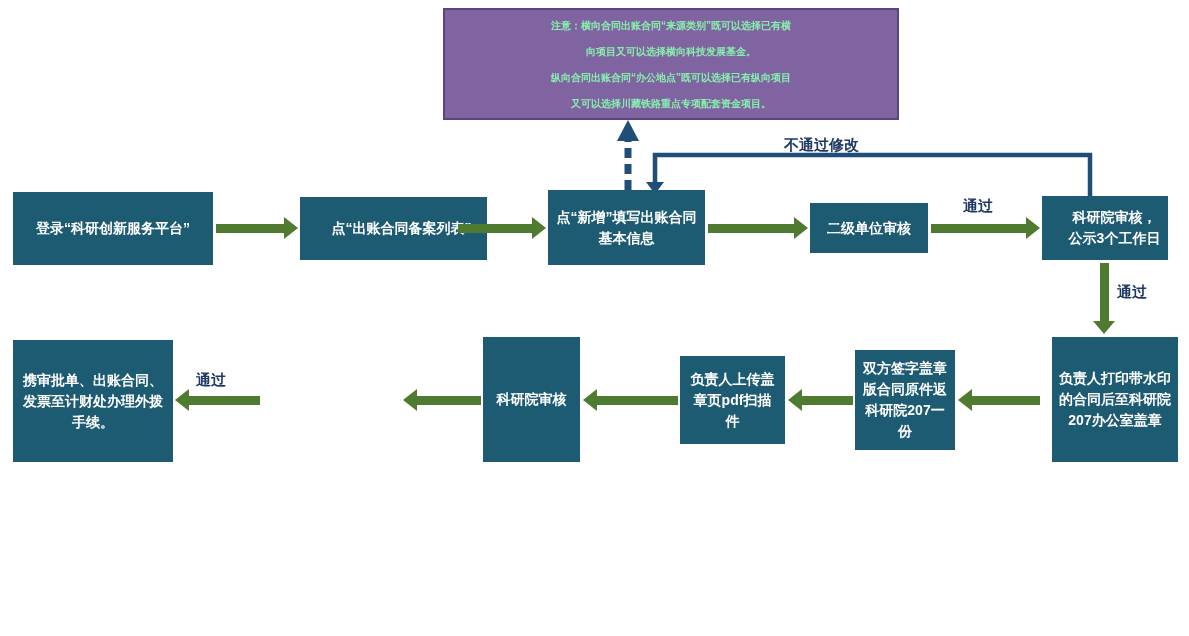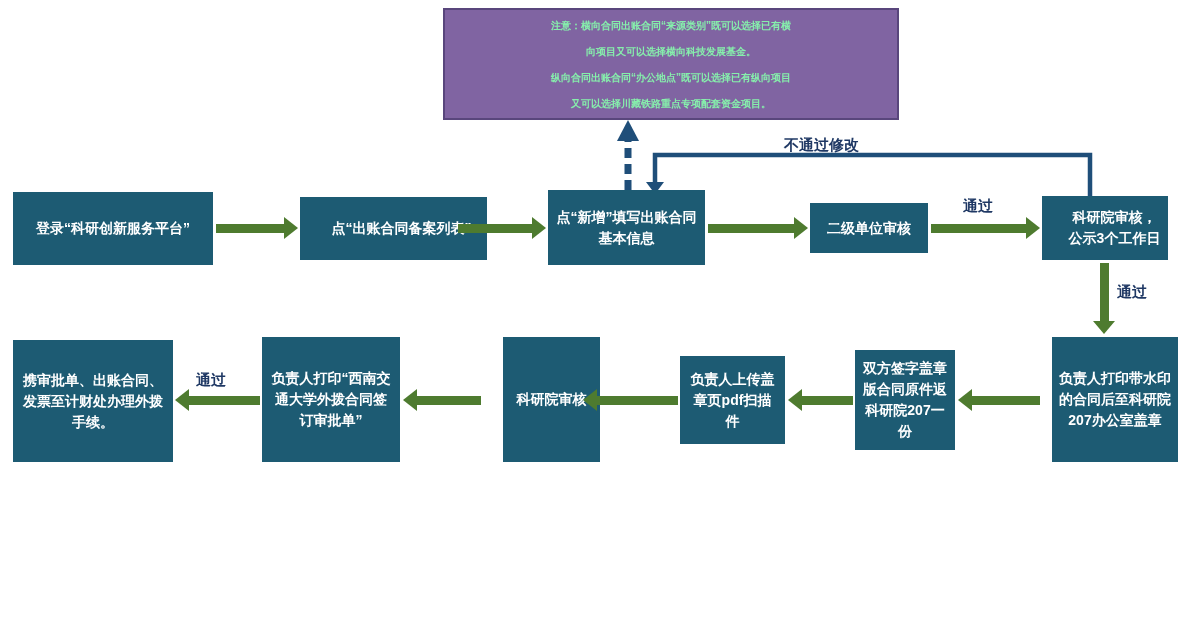--- a/index.html
+++ b/index.html
@@ -26,21 +26,21 @@
     line-height:21px;display:flex;align-items:center;justify-content:center;
     text-align:center;padding:4px 7px;}
   .b-t1{left:13px;top:192px;width:200px;height:73px;}
   .b-t2{left:300px;top:197px;width:187px;height:63px;padding-left:23px;}
   .b-t3{left:548px;top:190px;width:157px;height:75px;}
   .b-t4{left:810px;top:203px;width:118px;height:50px;}
   .b-t5{left:1042px;top:196px;width:126px;height:64px;padding-left:26px;}
   .b-b1{left:1052px;top:337px;width:126px;height:125px;}
   .b-b2{left:855px;top:350px;width:100px;height:100px;}
   .b-b3{left:680px;top:356px;width:105px;height:88px;}
-  .b-b4{left:483px;top:337px;width:97px;height:125px;margin-left:20px;}
+  .b-b4{left:483px;top:337px;width:97px;height:125px;}
   .b-b5{left:262px;top:337px;width:138px;height:125px;}
   .b-b6{left:13px;top:340px;width:160px;height:122px;}
 
   .arr{position:absolute;background:var(--arrow);}
   .arr-e{height:9px;}
   .arr-e::after{content:"";position:absolute;right:-14px;top:-7px;width:0;height:0;
     border-top:11px solid transparent;border-bottom:11px solid transparent;border-left:14px solid var(--arrow);}
   .arr-w{height:9px;}
   .arr-w::before{content:"";position:absolute;left:-14px;top:-7px;width:0;height:0;
     border-top:11px solid transparent;border-bottom:11px solid transparent;border-right:14px solid var(--arrow);}
@@ -91,21 +91,20 @@
   <div class="box b-t1">登录“科研创新服务平台”</div>
   <div class="box b-t2">点“出账合同备案列表”</div>
   <div class="box b-t3">点“新增”填写出账合同基本信息</div>
   <div class="box b-t4">二级单位审核</div>
   <div class="box b-t5">科研院审核，公示3个工作日</div>
 
   <div class="box b-b1">负责人打印带水印的合同后至科研院207办公室盖章</div>
   <div class="box b-b2">双方签字盖章版合同原件返科研院207一份</div>
   <div class="box b-b3">负责人上传盖章页pdf扫描件</div>
   <div class="box b-b4">科研院审核</div>
-  <div class="box b-b5">负责人打印“西南交通大学外拨合同签订审批单”</div>
   <div class="box b-b6">携审批单、出账合同、发票至计财处办理外拨手续。</div>
 
   <div class="arr arr-e a1"></div>
   <div class="arr arr-e a2"></div>
   <div class="arr arr-e a3"></div>
   <div class="arr arr-e a4"></div>
   <div class="arr arr-s ad"></div>
   <div class="arr arr-w w1"></div>
   <div class="arr arr-w w2"></div>
   <div class="arr arr-w w3"></div>

